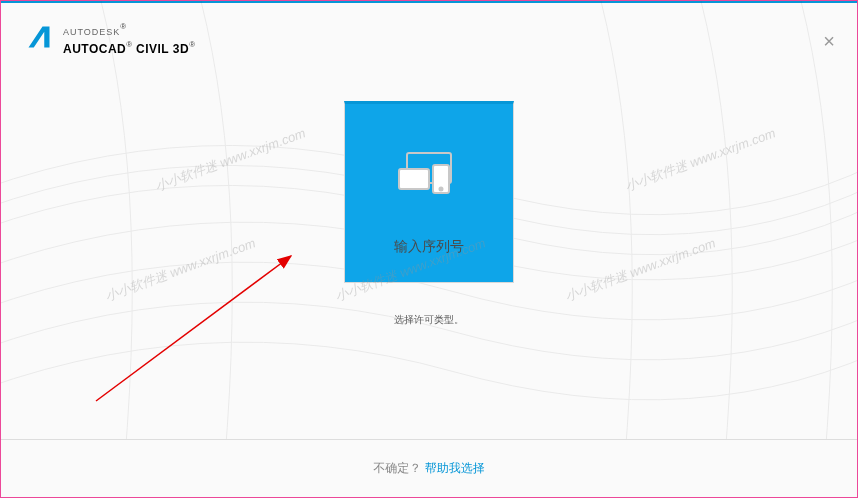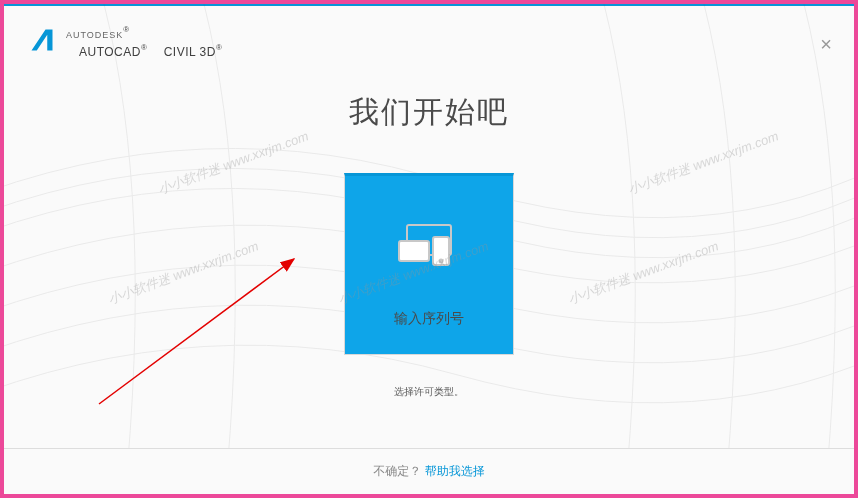--- a/index.html
+++ b/index.html
@@ -13,21 +13,21 @@
       background: #fff;
       width: 860px;
       height: 500px;
       overflow: hidden;
       position: relative;
     }
     
     .window {
       width: 858px;
       height: 498px;
-      border: 4px solid #ec4899;
+      border: 1px solid #ec4899;
       position: relative;
       background: #fafafa;
     }
     
     .top-border {
       height: 2px;
       background: #0696d7;
       width: 100%;
     }
     
@@ -53,24 +53,23 @@
     }
     
     .brand-line1 {
       font-size: 9px;
       letter-spacing: 1px;
       color: #666;
     }
     
     .brand-line2 {
       font-size: 12px;
-      font-weight: normal;
+      font-weight: bold;
       letter-spacing: 0.5px;
-      color: #404040;
-      margin-left: 13px;
+      color: #000000;
     }
     
     .registered {
       font-size: 8px;
       vertical-align: super;
     }
     
     .close-btn {
       position: absolute;
       right: 22px;
@@ -150,21 +149,21 @@
       color: #5a5a5a;
       margin-top: 8px;
     }
     
     .footer {
       position: absolute;
       bottom: 0;
       left: 0;
       right: 0;
       border-top: 1px solid #ddd;
-      padding: 14px;
+      padding: 20px;
       text-align: center;
       font-size: 12px;
       background: #fafafa;
     }
     
     .footer-text {
       color: #888;
     }
     
     .footer-link {
@@ -225,21 +224,20 @@
       <div>
         <span class="brand-line2">AUTOCAD</span><span class="registered">®</span><span class="brand-line2"> CIVIL 3D</span><span class="registered">®</span>
       </div>
     </div>
     <button class="close-btn">
       <span>×</span>
     </button>
   </div>
 
   <div class="content-area">
-    <h1 class="main-title">我们开始吧</h1>
 
     <div class="cards-container">
 
       <div class="option-card">
         <div class="card-icon-area">
           <svg width="80" height="60" viewBox="0 0 80 60">
             <g fill="none" stroke="#c8c8c8" stroke-width="2">
               <rect x="18" y="8" width="44" height="30" rx="2"></rect>
               <rect x="10" y="24" width="30" height="20" rx="2" fill="#fff"></rect>
               <rect x="44" y="20" width="16" height="28" rx="2" fill="#fff"></rect>

